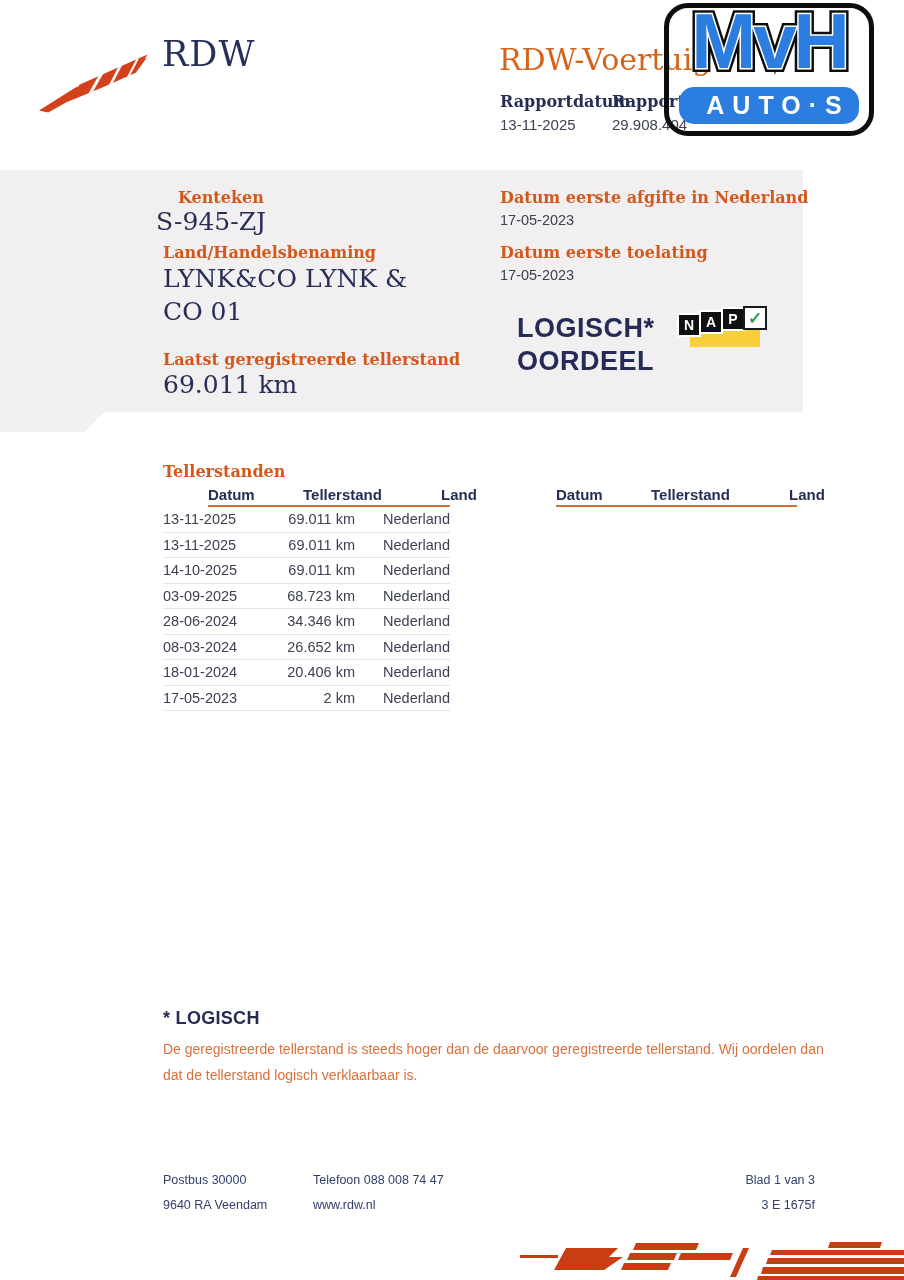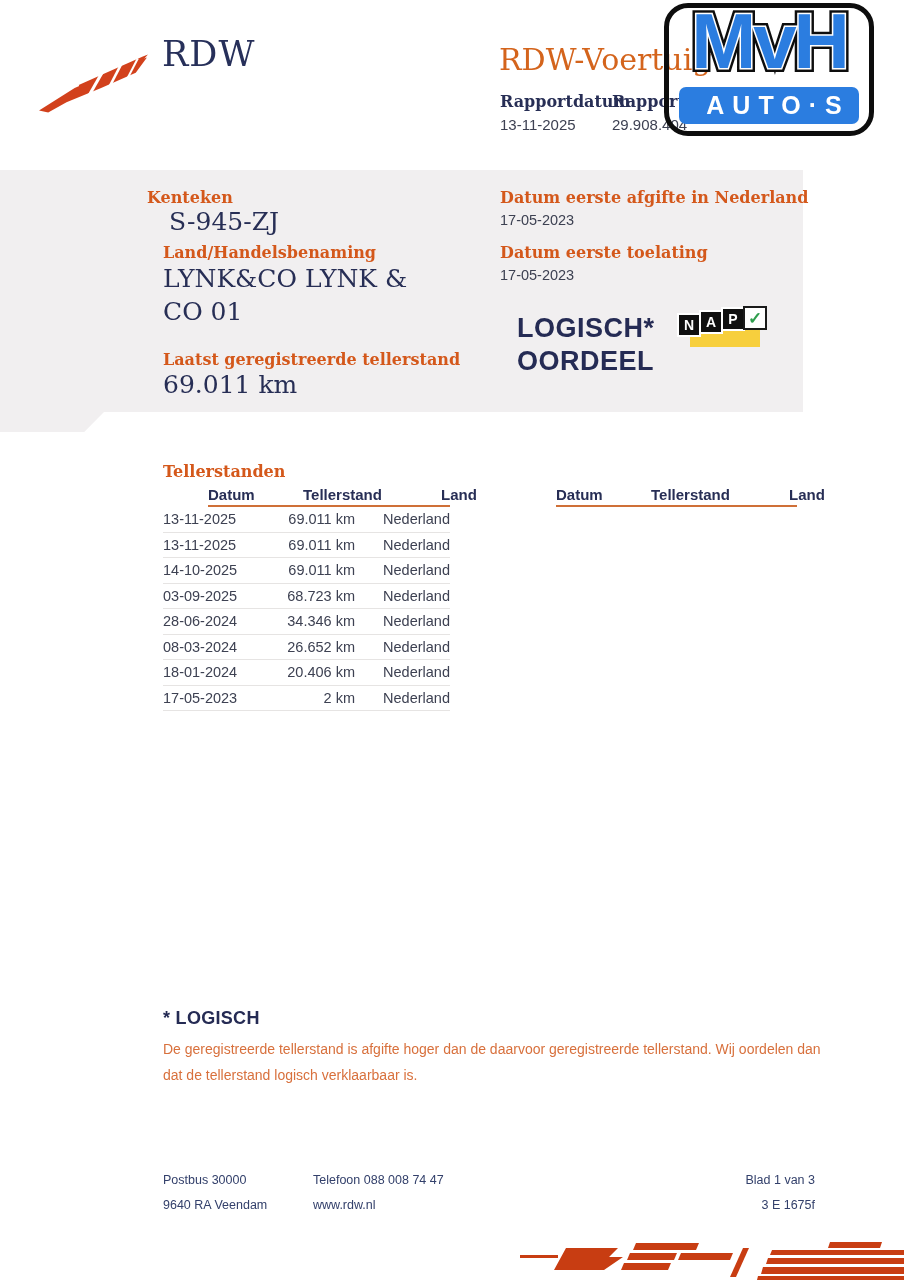--- a/index.html
+++ b/index.html
@@ -20,21 +20,21 @@
   
   .mvh{position:absolute;left:664px;top:3px;width:200px;height:123px;border:5px solid #0d0d0d;
        border-radius:24px;z-index:6;}
   .mvh-stack{position:absolute;left:0;top:-12px;width:100%;text-align:center;
        font-weight:bold;font-size:78px;letter-spacing:-3px;line-height:90px;}
   .mvh-stack span{position:absolute;left:0;top:0;width:100%;}
   .mvh-black{-webkit-text-stroke:8px #0d0d0d;color:#0d0d0d;}
   .mvh-white{-webkit-text-stroke:3px #ffffff;color:#ffffff;}
   .mvh-blue{color:#2b7de0;}
   .mvh-bar{position:absolute;left:10px;right:10px;bottom:7px;height:37px;background:#2b7de0;
-       border-radius:7px;display:flex;align-items:center;justify-content:center;
+       border-radius:15px;display:flex;align-items:center;justify-content:center;
        color:#ffffff;font-weight:bold;font-size:25px;letter-spacing:8px;padding-left:18px;}
 
   
   .panel{position:absolute;left:0;top:170px;width:803px;height:242px;background:#f1eff0;}
   .panel-tail{position:absolute;left:0;top:412px;width:104px;height:20px;background:#f1eff0;
        clip-path:polygon(0 0,100% 0,81% 100%,0 100%);}
   .f-label{position:absolute;font-family:"DejaVu Serif",serif;font-weight:bold;font-size:16px;
        color:#d4581b;white-space:nowrap;}
   .f-value-lg{position:absolute;font-family:"DejaVu Serif",serif;font-size:25px;color:#272e55;
        line-height:33px;}
@@ -104,22 +104,22 @@
       <span class="mvh-black">MvH</span>
       <span class="mvh-white">MvH</span>
       <span class="mvh-blue">MvH</span>
     </div>
     <div class="mvh-bar">AUTO·S</div>
   </div>
 
   <div class="panel"></div>
   <div class="panel-tail"></div>
 
-  <div class="f-label" style="left:147px;top:188px;text-align:center;">Kenteken</div>
-  <div class="f-value-lg" style="left:169px;top:205px;text-align:center;">S-945-ZJ</div>
+  <div class="f-label" style="left:178px;top:188px;text-align:center;">Kenteken</div>
+  <div class="f-value-lg" style="left:156px;top:205px;text-align:center;">S-945-ZJ</div>
 
   <div class="f-label" style="left:163px;top:243px;">Land/Handelsbenaming</div>
   <div class="f-value-lg" style="left:163px;top:262px;width:252px;">LYNK&amp;CO LYNK &amp; CO 01</div>
 
   <div class="f-label" style="left:163px;top:350px;">Laatst geregistreerde tellerstand</div>
   <div class="f-value-lg" style="left:163px;top:368px;">69.011 km</div>
 
   <div class="f-label" style="left:500px;top:188px;">Datum eerste afgifte in Nederland</div>
   <div class="f-value-sm" style="left:500px;top:212px;">17-05-2023</div>
 
@@ -192,21 +192,21 @@
   <div class="mtable t2">
     <div class="t-head">
       <div class="c-left">Datum</div>
       <div class="c-mid">Tellerstand</div>
       <div class="c-right">Land</div>
     </div>
   </div>
 
   <div class="expl-title">* LOGISCH</div>
   <div class="expl-body">
-    <div>De geregistreerde tellerstand is afgifte hoger dan de daarvoor geregistreerde tellerstand. Wij oordelen dan</div>
+    <div>De geregistreerde tellerstand is steeds hoger dan de daarvoor geregistreerde tellerstand. Wij oordelen dan</div>
     <div>dat de tellerstand logisch verklaarbaar is.</div>
   </div>
 
   <div class="foot foot-a">
     <div>Postbus 30000</div>
     <div>9640 RA Veendam</div>
   </div>
   <div class="foot foot-b">
     <div>Telefoon 088 008 74 47</div>
     <div>www.rdw.nl</div>

